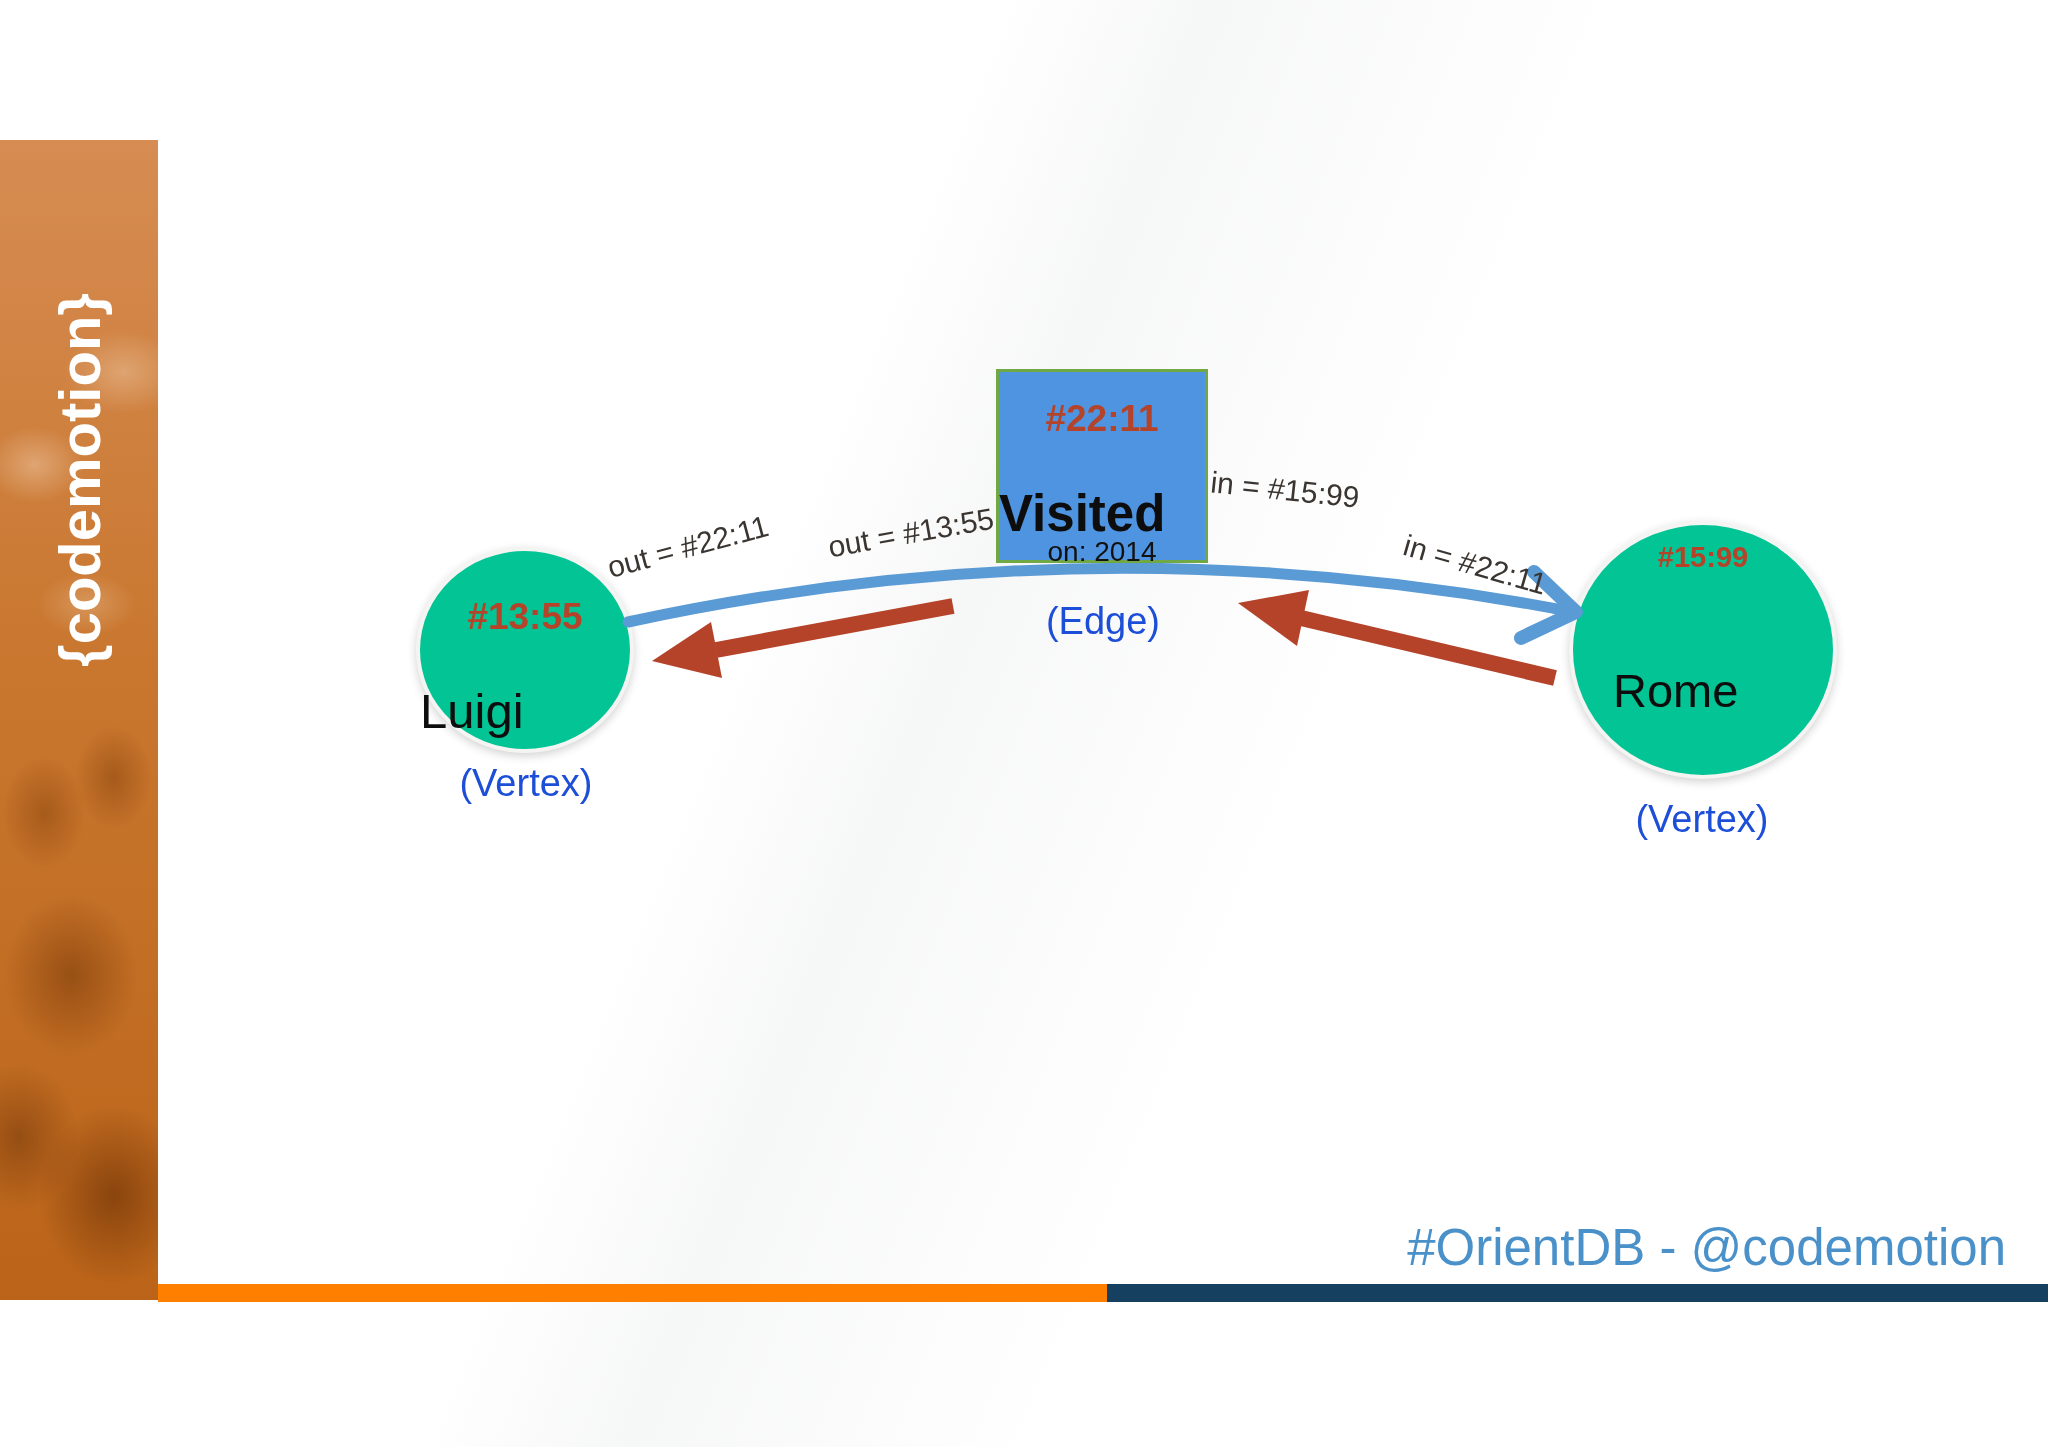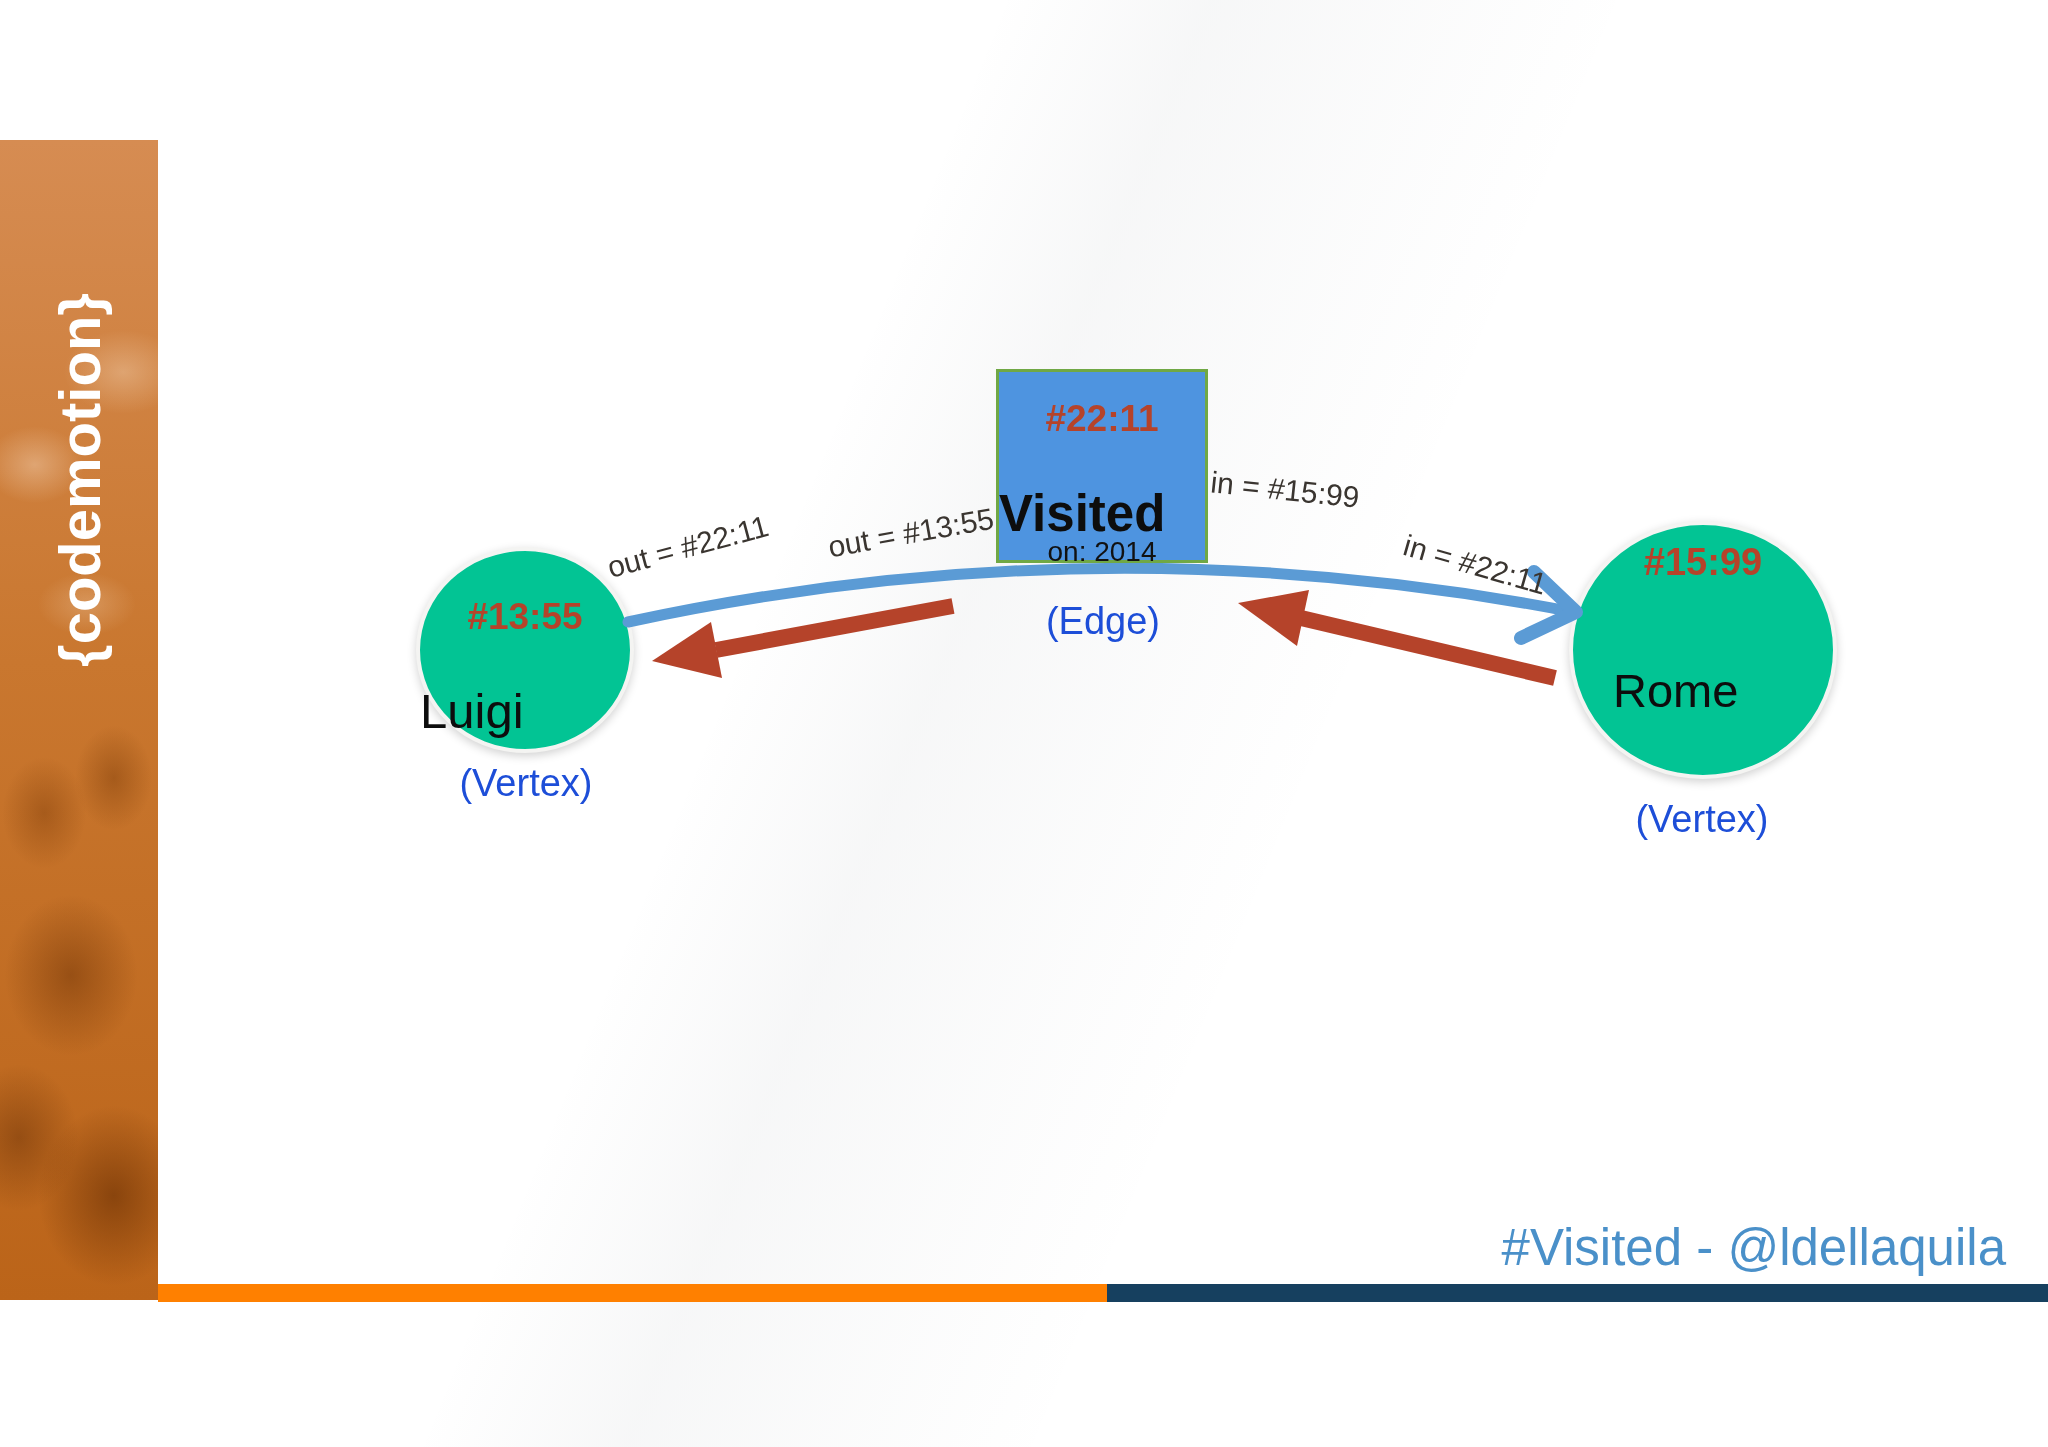--- a/index.html
+++ b/index.html
@@ -58,21 +58,21 @@
     box-sizing: border-box; background: #4e94e0; border: 3px solid #70a845;
     z-index: 3;
   }
 
   .rid { position: absolute; left: 0; width: 100%; text-align: center;
          color: #b5432a; font-weight: bold; }
   .node-name { position: absolute; left: 0; width: 100%; text-align: left; color: #0d0d0d; margin-top: 40px; }
 
   .vertex-left .rid        { top: 45px;  font-size: 37px; }
   .vertex-left .node-name  { top: 92px;  font-size: 49px; }
-  .vertex-right .rid       { top: 16px;  font-size: 38px; }
+  .vertex-right .rid       { top: 16px;  font-size: 29px; }
   .vertex-right .node-name { top: 98px;  font-size: 47px; padding-left: 40px; }
 
   .edge-box .rid        { top: 26px;  font-size: 37px; }
   .edge-box .node-name  { top: 72px;  font-size: 51px; font-weight: bold; }
   .edge-box .edge-prop  { position: absolute; top: 164px; left: 0; width: 100%;
                           text-align: center; color: #111; font-size: 28px; }
 
   .caption {
     position: absolute; color: #1d4ed8; font-size: 38px; text-align: center; width: 260px;
     z-index: 4;
@@ -144,17 +144,17 @@
 
   <div class="caption caption-vertex-left">(Vertex)</div>
   <div class="caption caption-edge">(Edge)</div>
   <div class="caption caption-vertex-right">(Vertex)</div>
 
   <div class="rid-label label-out-left">out = #22:11</div>
   <div class="rid-label label-out-mid">out = #13:55</div>
   <div class="rid-label label-in-mid">in = #15:99</div>
   <div class="rid-label label-in-right">in = #22:11</div>
 
-  <div class="footer-handle">#Visited - @ldellaquila</div>
+  <div class="footer-handle">#OrientDB - @codemotion</div>
   <div class="bar bar-orange"></div>
   <div class="bar bar-navy"></div>
 
 </div>
 
 </body></html>

